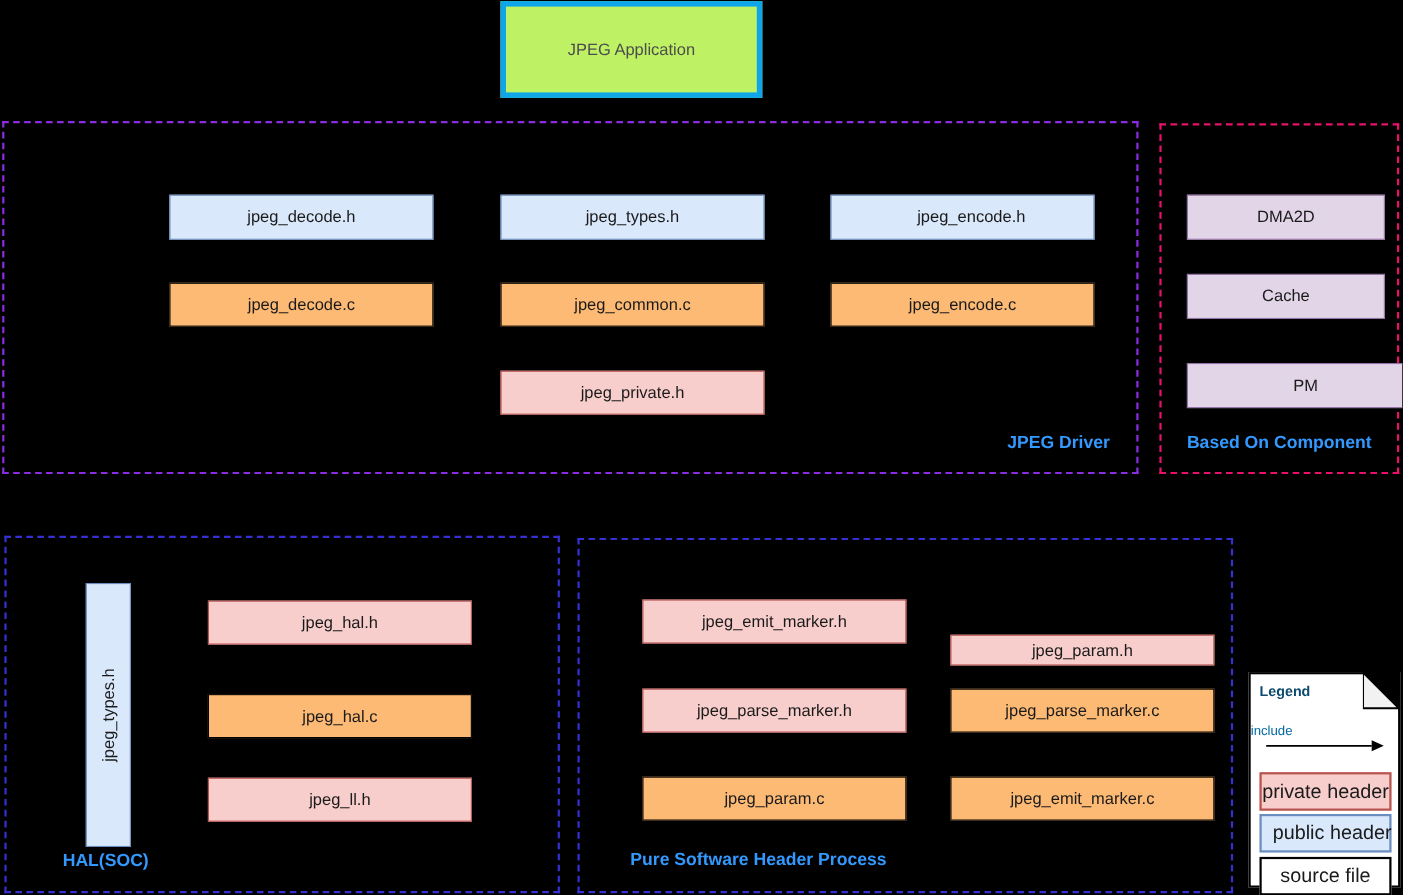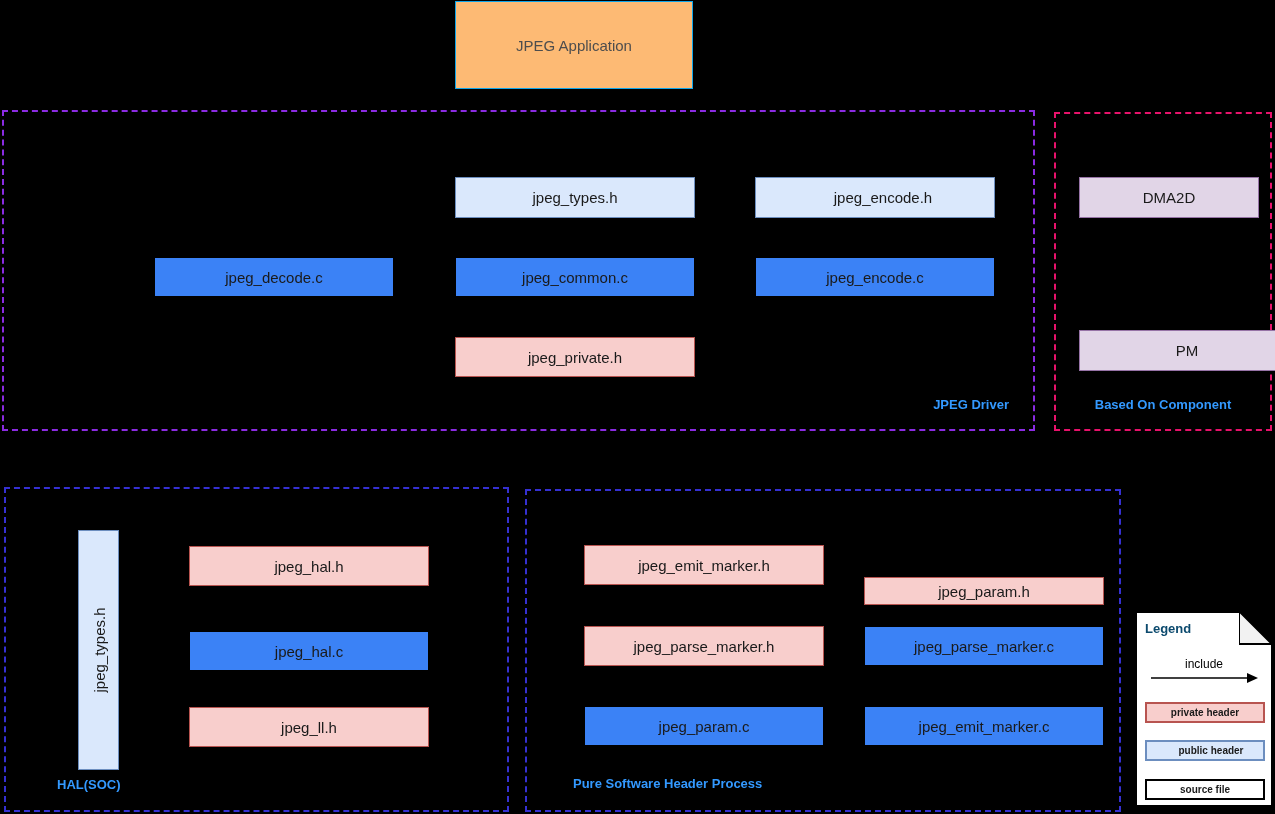--- a/index.html
+++ b/index.html
@@ -6,76 +6,78 @@
   .canvas{
     position:relative;width:1275px;height:814px;background:#000;overflow:hidden;
     font-family:"Liberation Sans",sans-serif;
   }
   .node{
     position:absolute;display:flex;align-items:center;justify-content:center;
     font-size:15px;color:#1a1a1a;box-sizing:border-box;white-space:nowrap;
   }
   .blue  {background:#dae8fc;border:1.5px solid #6c8ebf;}
   .pink  {background:#f8cecc;border:1.5px solid #b85450;}
-  .white {background:#3b82f6;border:1px solid #000000;}
+  .white {background:#fdba74;border:1px solid #000000;}
   .lav   {background:#e1d5e7;border:1.5px solid #9673a6;}
-  .gray  {background:#fdba74;border:1px solid #0ea5e9;color:#4d4d4d;}
+  .gray  {background:#bef264;border:5px solid #0ea5e9;color:#4d4d4d;}
   .container{position:absolute;box-sizing:border-box;}
   .c-driver {border:2px dashed #8b2be2;}
   .c-based  {border:2px dashed #e8126b;}
   .c-soft   {border:2.5px dashed #3530d2;}
   .section-label{
-    position:absolute;font-weight:bold;font-size:13px;color:#3399ff;white-space:nowrap;
+    position:absolute;font-weight:bold;font-size:16px;color:#3399ff;white-space:nowrap;
   }
   .vbox{position:absolute;background:#dae8fc;border:1.5px solid #6c8ebf;box-sizing:border-box;}
   .vbox span{
     position:absolute;top:50%;left:50%;transform:translate(-50%,-50%) rotate(-90deg);
     white-space:nowrap;font-size:15px;color:#1a1a1a;
   }
   .legend{
     position:absolute;left:1135px;top:611px;width:138px;height:196px;
     background:#ffffff;border:2px solid #000;box-sizing:border-box;
   }
   .legend-title{position:absolute;left:8px;top:8px;font-size:13px;font-weight:bold;color:#0c4a6e;}
   .legend-fold{position:absolute;top:-2px;right:-2px;width:34px;height:34px;}
   .legend-include-label{
-    position:absolute;left:0;right:0;top:44px;text-align:center;font-size:12px;color:#000000;
+    position:absolute;left:0;right:0;top:44px;text-align:left;font-size:12px;color:#0369a1;
   }
   .legend-arrow{position:absolute;left:14px;top:58px;}
   .chip{
-    position:absolute;left:8px;width:120px;height:21px;display:flex;align-items:center;
-    justify-content:center;font-size:10px;color:#1a1a1a;box-sizing:border-box;white-space:nowrap;font-weight:bold;
+    position:absolute;left:8px;width:120px;height:35px;display:flex;align-items:center;
+    justify-content:center;font-size:18px;color:#1a1a1a;box-sizing:border-box;white-space:nowrap;
   }
   .chip-private{top:89px;background:#f8cecc;border:2px solid #b85450;}
   .chip-public {top:127px;background:#dae8fc;border:2px solid #6c8ebf;padding-left:12px;}
   .chip-source {top:166px;background:#ffffff;border:2px solid #000000;}
 </style>
 </head>
 <body>
 
 <div class="canvas">
 
   <div class="node gray" style="left:455px;top:1px;width:238px;height:88px;">JPEG Application</div>
 
   <div class="container c-driver" style="left:2px;top:110px;width:1033px;height:321px;">
     <div class="section-label" style="right:24px;bottom:17px;">JPEG Driver</div>
   </div>
 
+  <div class="node blue" style="left:154px;top:177px;width:240px;height:41px;">jpeg_decode.h</div>
   <div class="node blue" style="left:455px;top:177px;width:240px;height:41px;">jpeg_types.h</div>
   <div class="node blue" style="left:755px;top:177px;width:240px;height:41px;padding-left:16px;">jpeg_encode.h</div>
   <div class="node white" style="left:154px;top:257px;width:240px;height:40px;">jpeg_decode.c</div>
   <div class="node white" style="left:455px;top:257px;width:240px;height:40px;">jpeg_common.c</div>
   <div class="node white" style="left:755px;top:257px;width:240px;height:40px;">jpeg_encode.c</div>
   <div class="node pink" style="left:455px;top:337px;width:240px;height:40px;">jpeg_private.h</div>
 
   <div class="container c-based" style="left:1054px;top:112px;width:218px;height:319px;">
     <div class="section-label" style="left:50%;transform:translateX(-50%);bottom:17px;margin-top:16px;">Based On Component</div>
   </div>
 
   <div class="node lav" style="left:1079px;top:177px;width:180px;height:41px;text-align:center;">DMA2D</div>
+  <div class="node lav" style="left:1079px;top:249px;width:180px;height:41px;">Cache</div>
   <div class="node lav" style="left:1079px;top:330px;width:216px;height:41px;">PM</div>
 
   <div class="container c-soft" style="left:4px;top:487px;width:505px;height:325px;">
     <div class="section-label" style="left:51px;bottom:18px;">HAL(SOC)</div>
   </div>
 
   <div class="vbox" style="left:78px;top:530px;width:41px;height:240px;">
     <span>jpeg_types.h</span>
   </div>
   <div class="node pink" style="left:189px;top:546px;width:240px;height:40px;">jpeg_hal.h</div>

